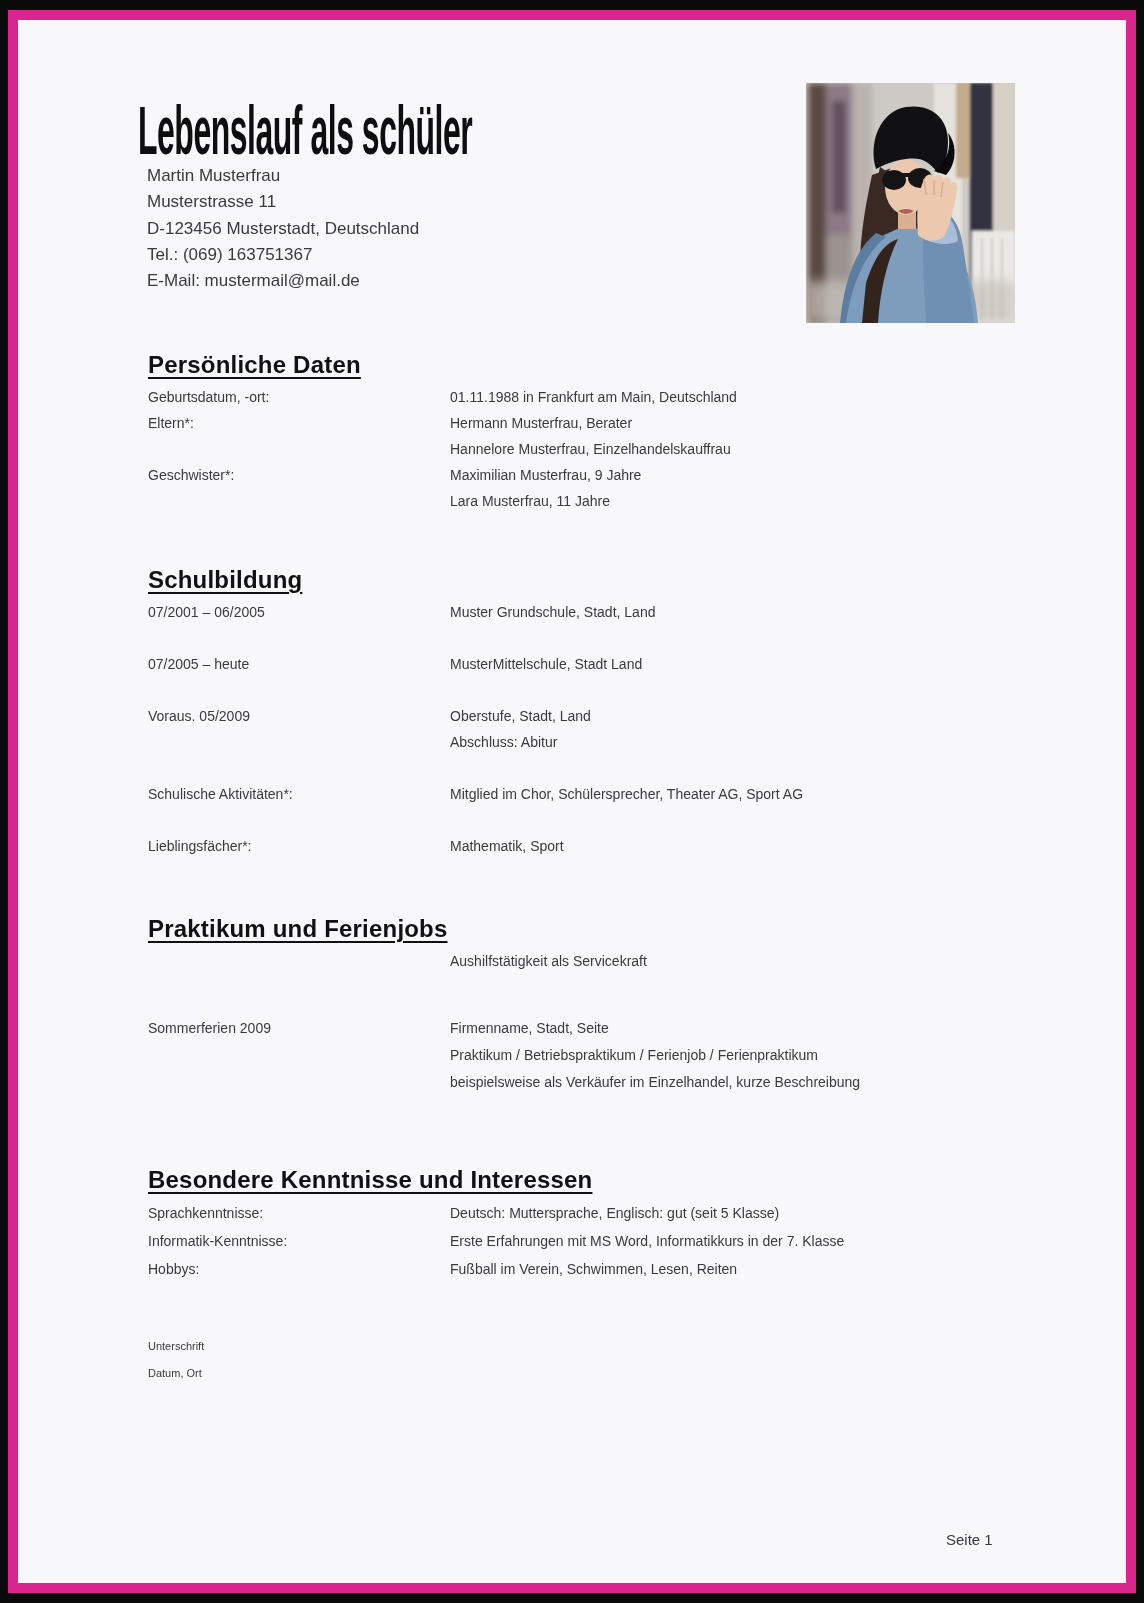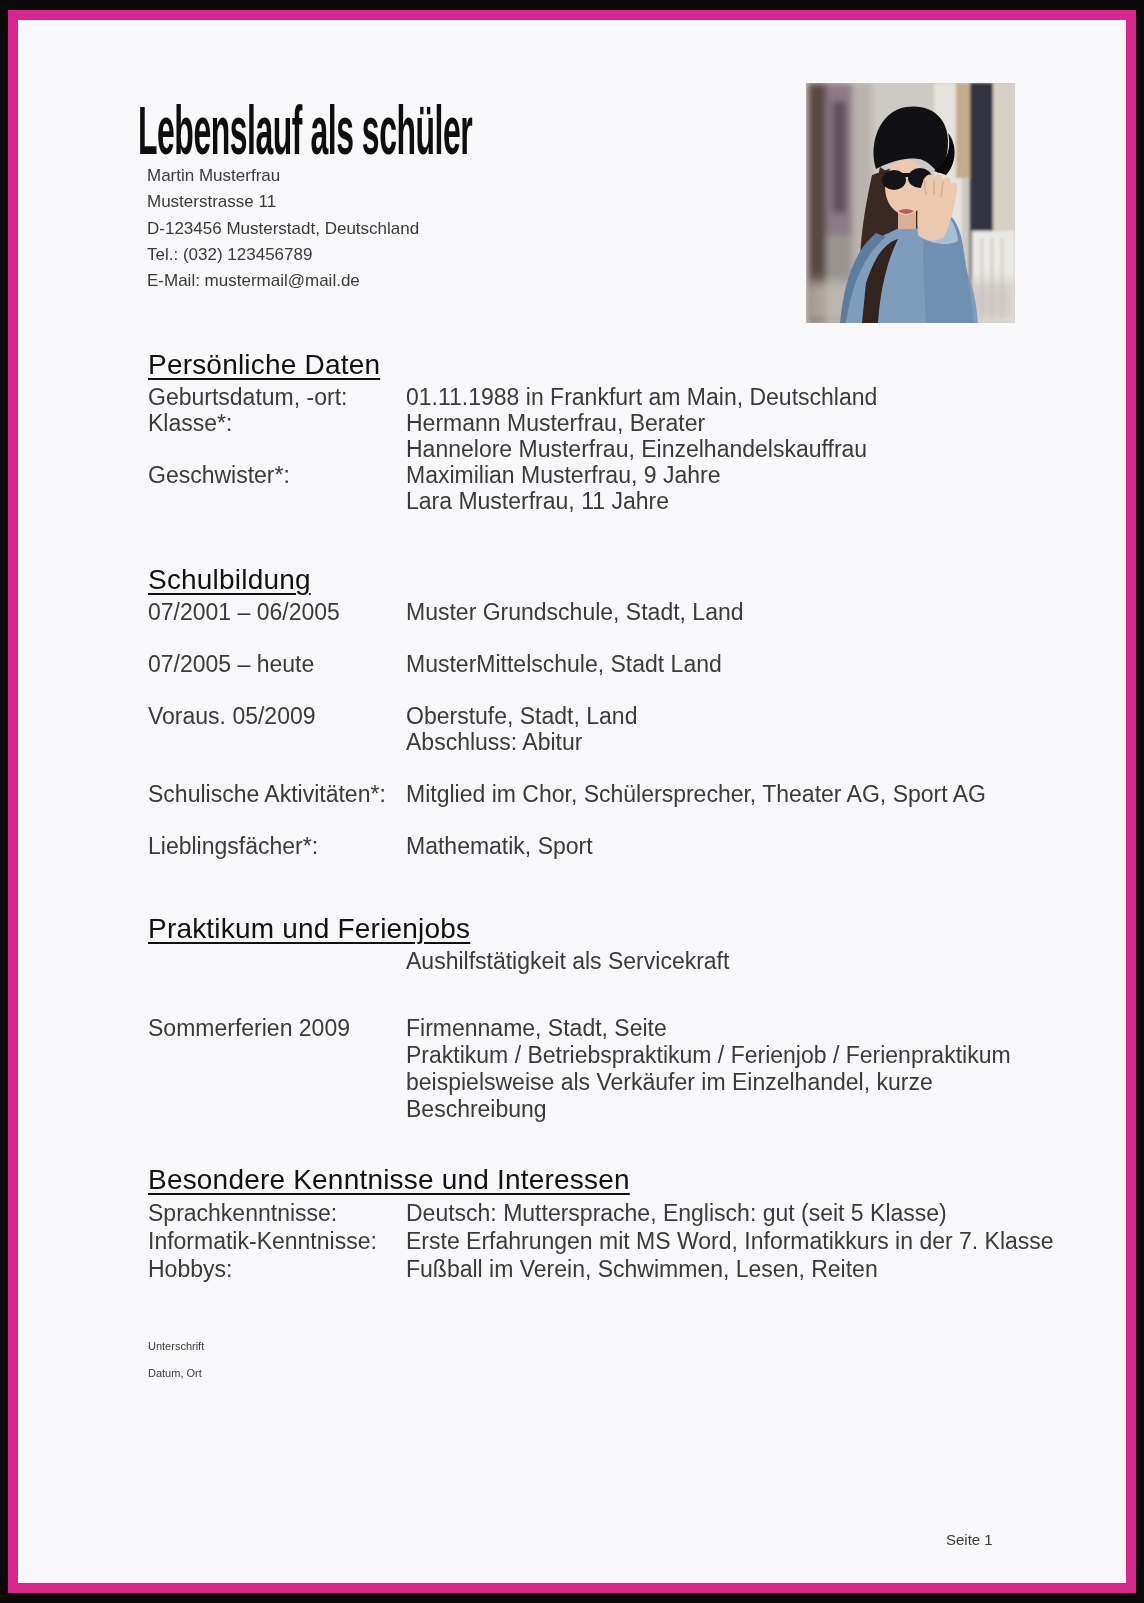--- a/index.html
+++ b/index.html
@@ -32,28 +32,28 @@
   }
   .photo {
     position:absolute; left:806px; top:83px; width:209px; height:240px;
     background:#cdc9c4; overflow:hidden;
   }
   .sec {
     position:absolute; left:148px; right:70px;
     color:#3a3a3a;
   }
   .sec-heading {
-    font-size:28px; font-weight:normal; color:#111;
+    font-size:24px; font-weight:bold; color:#111;
     text-decoration:underline;
     text-decoration-thickness:2px;
     text-underline-offset:4px;
     line-height:22px; margin:0 0 8px 0;
     letter-spacing:0.2px;
   }
-  .row { display:flex; font-size:23px; line-height:26px; }
+  .row { display:flex; font-size:14px; line-height:26px;gap:44px; }
   .sec-praktikum .row { line-height:27px; }
   .sec-kenntnisse .row { line-height:28px; }
   .row .lbl { width:258px; flex:none; }
   .row .val { flex:1; }
   .gap   { margin-top:26px; }
   .gap32 { margin-top:40px; }
   .signature {
     position:absolute; left:148px; top:1333px;
     font-size:11px; line-height:26.5px; color:#3a3a3a;
   }
@@ -67,21 +67,21 @@
 
 <div class="frame-pink"></div>
 <div class="page"></div>
 
 <h1 class="doc-title">Lebenslauf als schüler</h1>
 
 <div class="contact">
   <div>Martin Musterfrau</div>
   <div>Musterstrasse 11</div>
   <div>D-123456 Musterstadt, Deutschland</div>
-  <div>Tel.: (032) 123456789</div>
+  <div>Tel.: (069) 163751367</div>
   <div>E-Mail: mustermail@mail.de</div>
 </div>
 
 <div class="photo">
   <svg width="209" height="240" viewBox="0 0 209 240">
     <defs>
       <filter id="b6" x="-50%" y="-50%" width="200%" height="200%">
           <feGaussianBlur stdDeviation="6"></feGaussianBlur>
         </filter>
       <filter id="b3" x="-50%" y="-50%" width="200%" height="200%">
@@ -130,21 +130,21 @@
   </svg>
 </div>
 
 <section class="sec" style="top:354px">
   <h2 class="sec-heading">Persönliche Daten</h2>
   <div class="row">
     <span class="lbl">Geburtsdatum, -ort:</span>
     <span class="val">01.11.1988 in Frankfurt am Main, Deutschland</span>
   </div>
   <div class="row">
-    <span class="lbl">Klasse*:</span>
+    <span class="lbl">Eltern*:</span>
     <span class="val">Hermann Musterfrau, Berater</span>
   </div>
   <div class="row">
     <span class="lbl"></span>
     <span class="val">Hannelore Musterfrau, Einzelhandelskauffrau</span>
   </div>
   <div class="row">
     <span class="lbl">Geschwister*:</span>
     <span class="val">Maximilian Musterfrau, 9 Jahre</span>
   </div>

